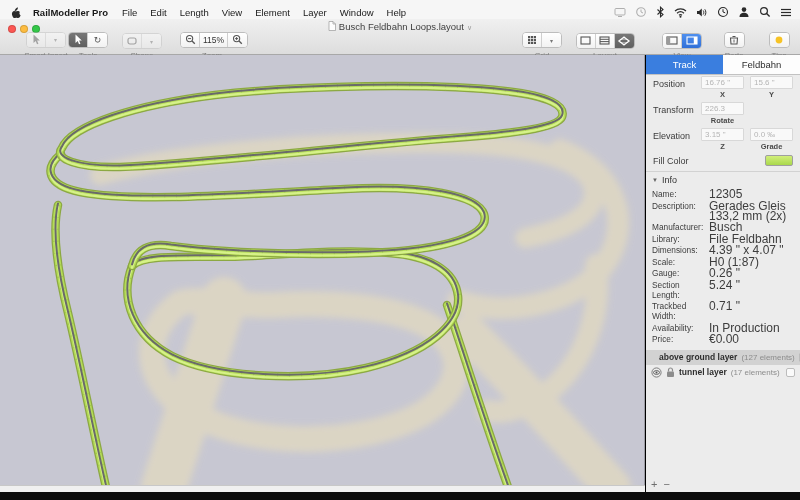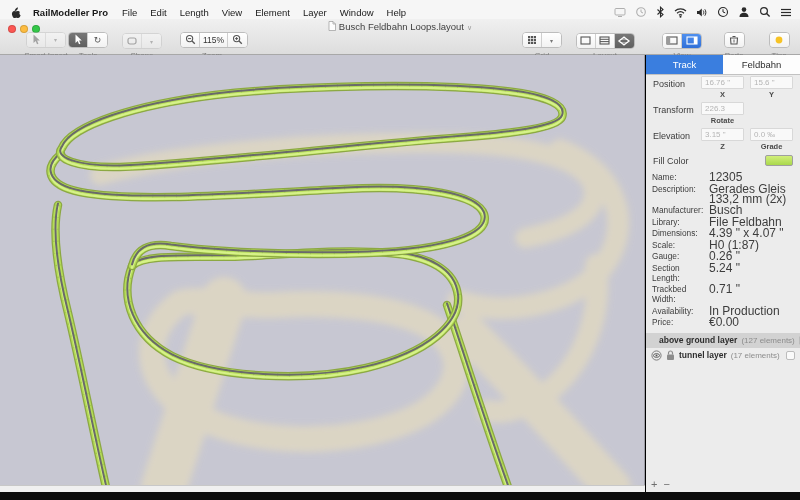--- a/index.html
+++ b/index.html
@@ -434,20 +434,24 @@
           </div>
         </div>
       </div>
 
       <div class="swatchrow">
         <div class="flabel" style="padding-top:0">Fill Color</div>
         <div class="swatch"></div>
       </div>
     </div>
 
+    <div class="secthead">
+      <span class="tri">▼</span>
+      <span>Info</span>
+    </div>
 
     <div class="inforows">
       <div class="irow">
           <span class="ilabel">Name:</span>
           <span class="ivalue">12305</span>
         </div>
       <div class="irow">
           <span class="ilabel">Description:</span>
           <span class="ivalue">Gerades Gleis 133,2 mm (2x)</span>
         </div>

